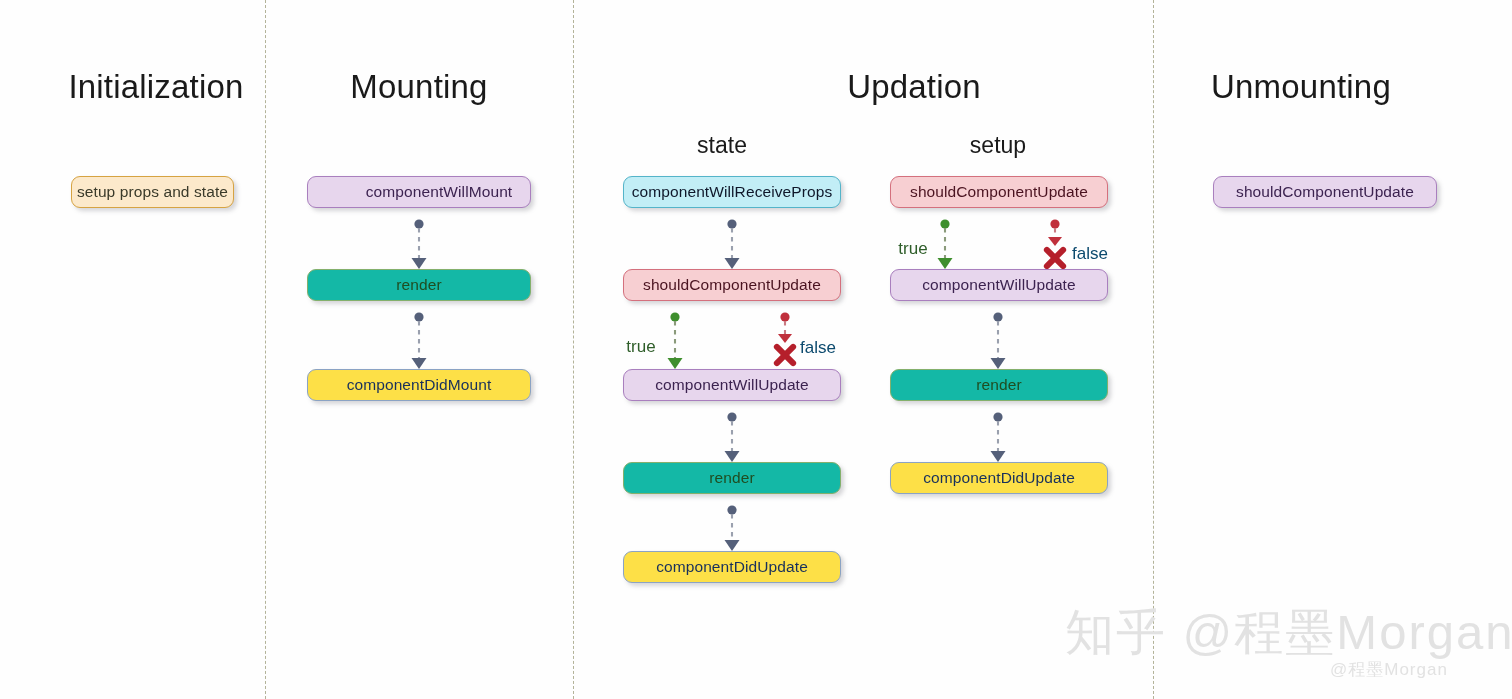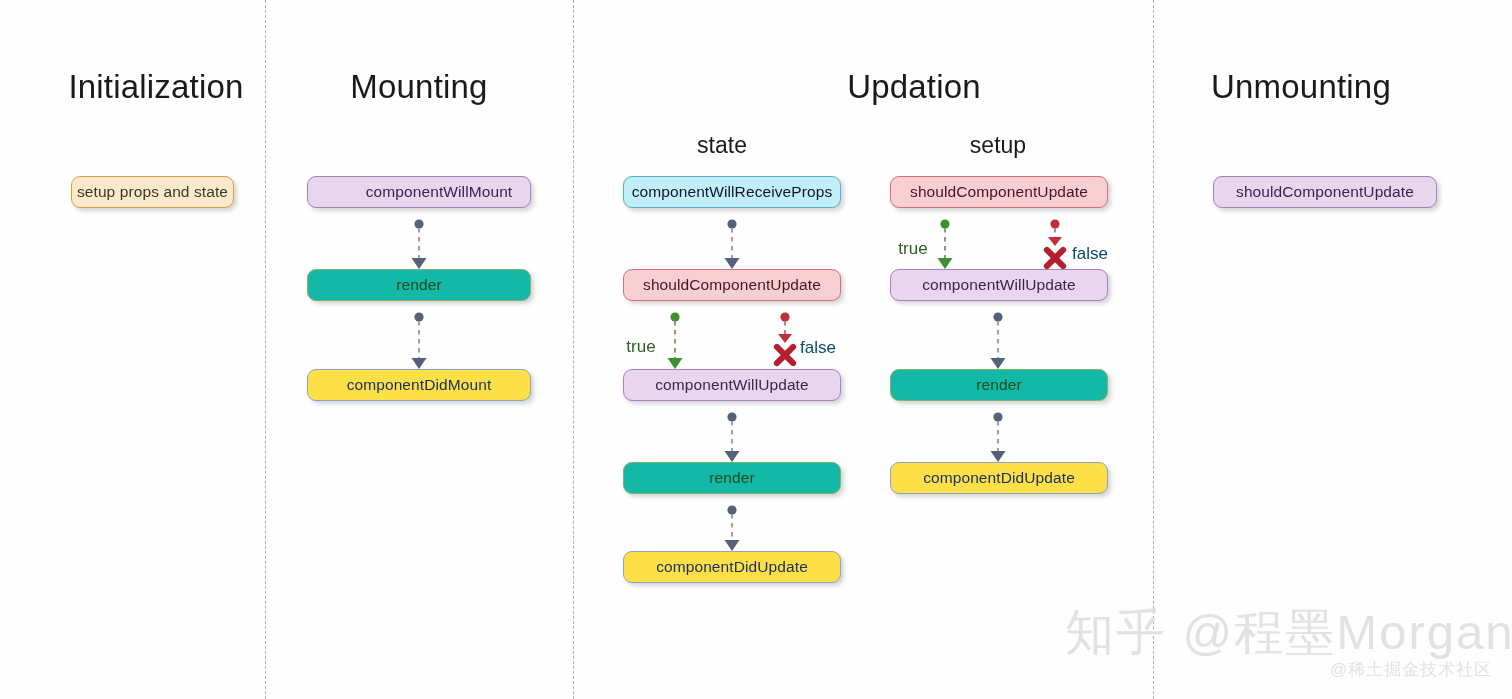--- a/index.html
+++ b/index.html
@@ -253,14 +253,14 @@
       </div>
     </div>
   <div id="branch-layer">
       <div class="branch-label lbl-true" style="left: 641px; top: 347px;">true</div>
       <div class="branch-label lbl-false" style="left: 818px; top: 348px;">false</div>
       <div class="branch-label lbl-true" style="left: 913px; top: 249px;">true</div>
       <div class="branch-label lbl-false" style="left: 1090px; top: 254px;">false</div>
     </div>
 
   <div class="watermark wm-main" style="left: 1065px; top: 600px;">知乎 @程墨Morgan</div>
-  <div class="watermark wm-sub" style="left: 1330px; top: 658px;">@稀土掘金技术社区</div>
+  <div class="watermark wm-sub" style="left: 1330px; top: 658px;">@程墨Morgan</div>
 </div>
 
 </body></html>

